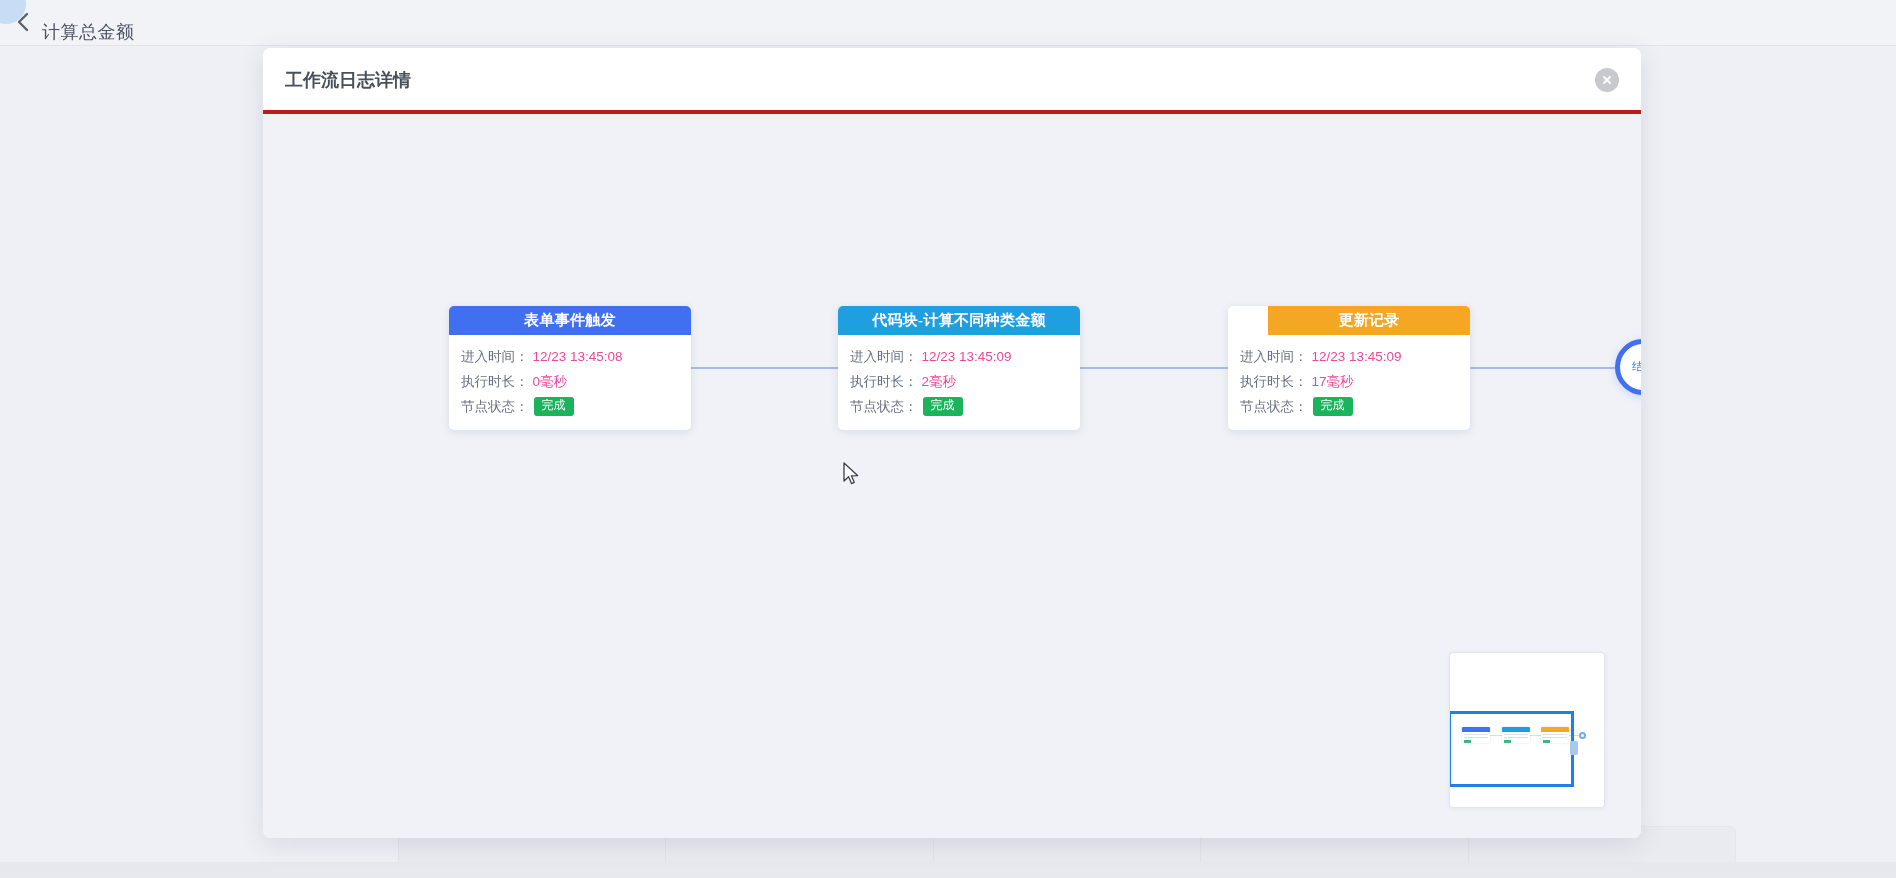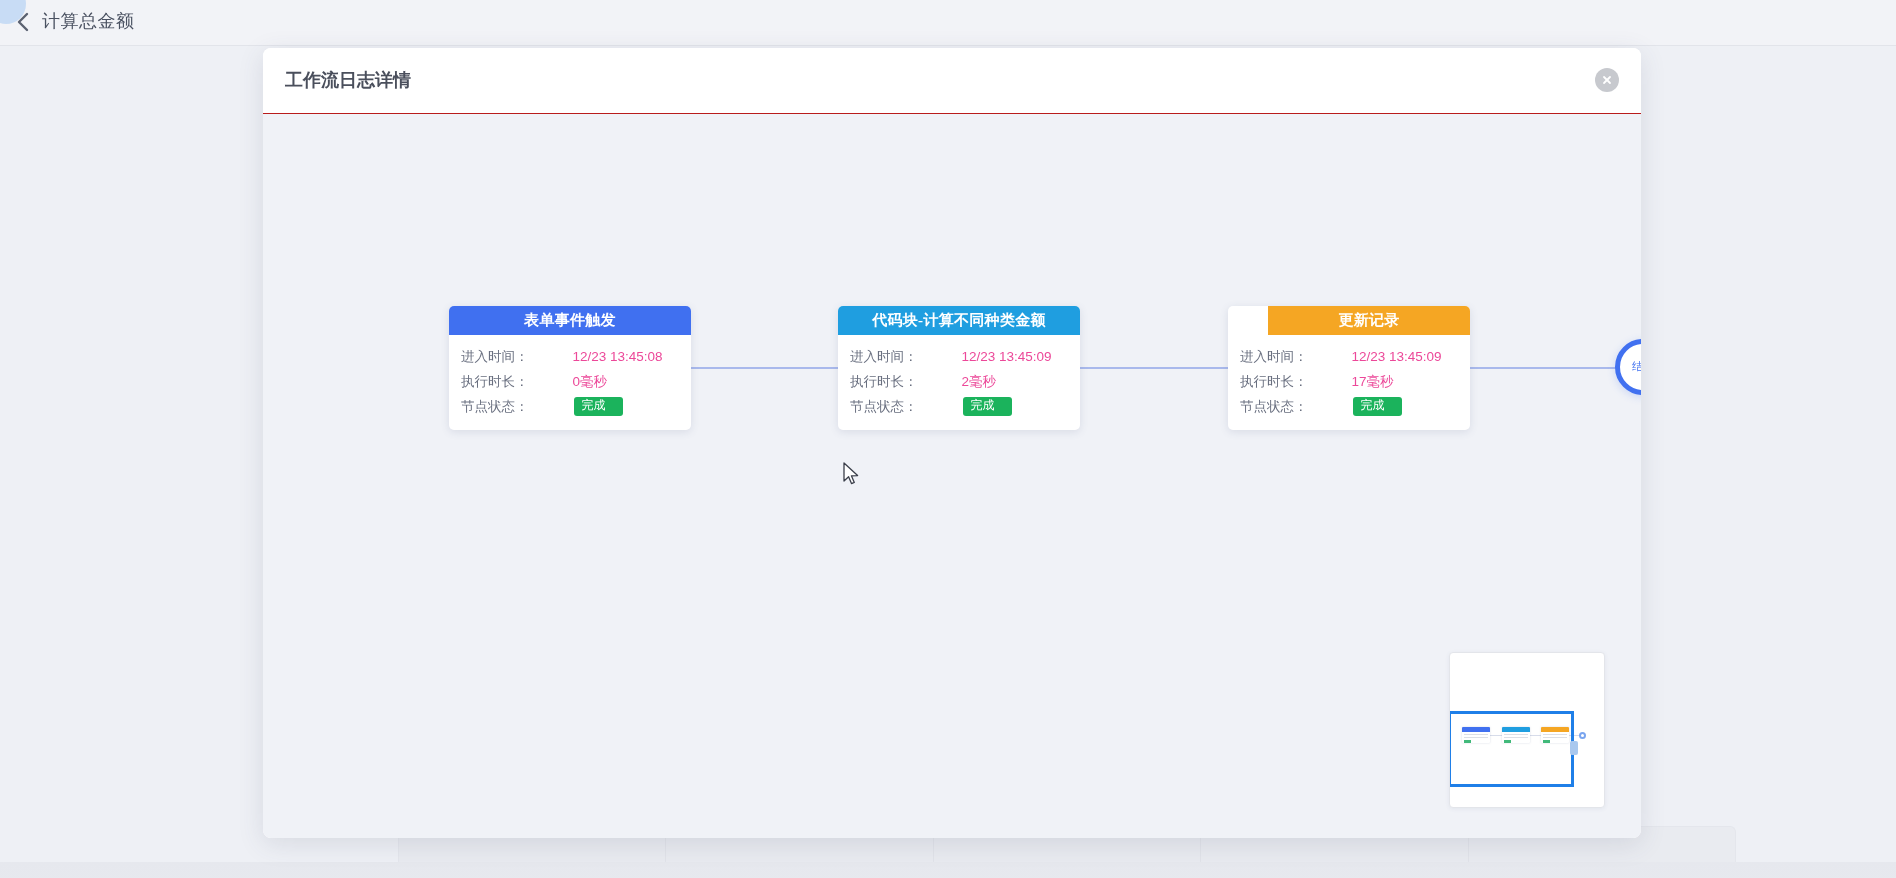--- a/index.html
+++ b/index.html
@@ -24,21 +24,21 @@
     background: #c8dcf5;
   }
   .back-chevron {
     position: absolute; left: 12px; top: 10px;
     width: 22px; height: 24px;
     display: flex; align-items: center; justify-content: center;
     cursor: pointer;
   }
   .back-chevron svg { display: block; }
   .page-title {
-    position: absolute; left: 42px; top: 9px;
+    position: absolute; left: 42px; top: 20px;
     font-size: 18px; color: #4a5161; letter-spacing: 0.5px;
   }
   .tabs {
     position: absolute; left: 855px; top: 0;
     height: 45px; display: flex; align-items: center; gap: 36px;
   }
   .tab {
     font-size: 17px; color: #b9bcc4; cursor: pointer;
     position: relative; height: 45px; display: flex; align-items: center;
   }
@@ -75,21 +75,21 @@
     position: absolute; left: 263px; top: 48px;
     width: 1378px; height: 790px;
     background: #ffffff;
     border-radius: 8px;
     box-shadow: 0 6px 26px rgba(60, 70, 100, 0.13);
     overflow: hidden;
   }
   .modal-header {
     position: relative;
     height: 66px; background: #ffffff;
-    border-bottom: 1px solid #b91c1c;
+    border-bottom: 4px solid #b91c1c;
   }
   .modal-title {
     position: absolute; left: 22px; top: 20px;
     font-size: 18px; font-weight: bold; color: #4a4f5c;
   }
   .modal-close {
     position: absolute; right: 22px; top: 20px;
     width: 24px; height: 24px; border-radius: 50%;
     background: #c7c9ce;
     display: flex; align-items: center; justify-content: center;
@@ -124,31 +124,30 @@
     display: flex; align-items: center; justify-content: center;
     color: #ffffff; font-size: 15px; font-weight: bold;
     letter-spacing: 0.3px;
     font-family: Liberation Serif, serif;
   }
   .node-body { padding: 9px 12px 11px 12px; }
   .node-row {
     display: flex; align-items: center;
     font-size: 13.5px; color: #5d6370;
     height: 25px;
-    gap: 40px;
   }
   .node-row .lbl { color: #6a7080; white-space: nowrap; }
   .node-row .val { color: #ec4899; margin-left: 4px; white-space: nowrap; }
   .badge {
     display: inline-block;
     margin-left: 5px;
     background: #1bb35c;
     color: #ffffff;
     font-size: 12px;
-    padding: 2px 17px 3px 8px;
+    padding: 2px 8px 3px 8px;
     border-radius: 3px;
     line-height: 1.1;
   }
 
   
   .circle-node {
     position: absolute;
     width: 56px; height: 56px;
     border-radius: 50%;
     background: #ffffff;

